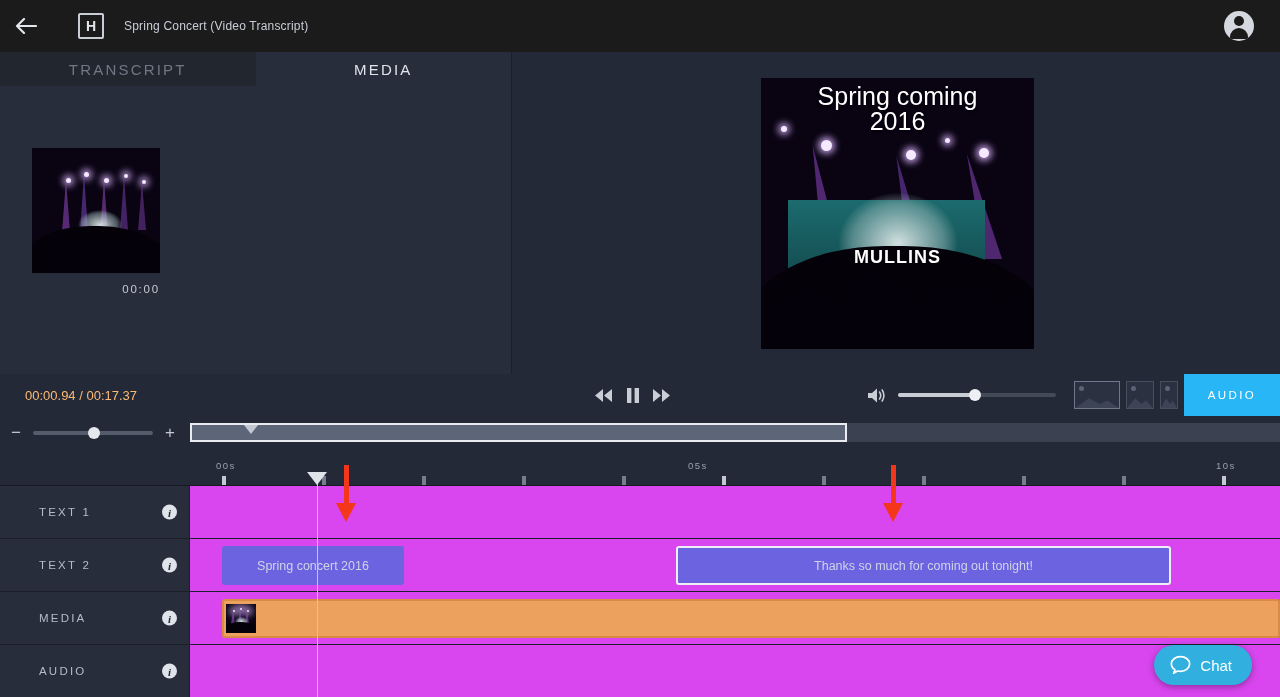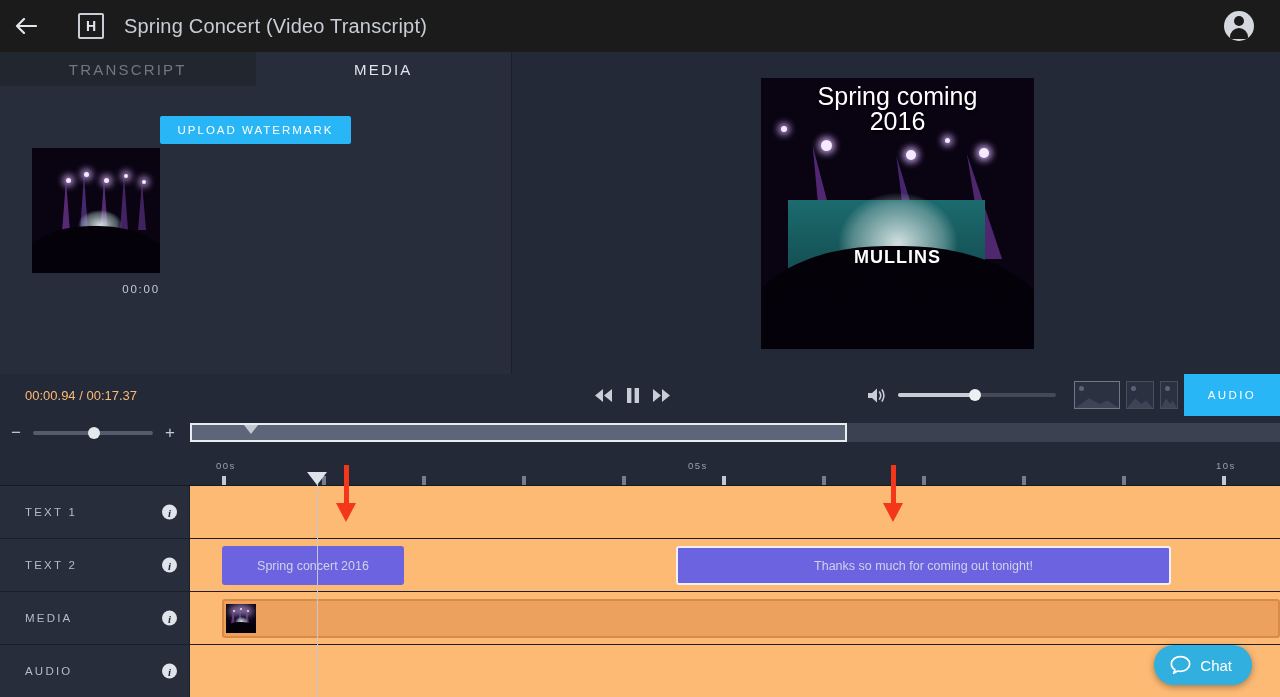--- a/index.html
+++ b/index.html
@@ -20,21 +20,21 @@
     width: 52px; height: 52px; display: flex; align-items: center; justify-content: center;
     cursor: pointer;
   }
   .logo-box {
     width: 26px; height: 26px; margin-left: 26px;
     border: 2px solid #c9cdd6; border-radius: 2px;
     display: flex; align-items: center; justify-content: center;
     color: #e3e6ec; font-size: 14px; font-weight: bold; line-height: 1;
   }
   .header-title {
-    margin-left: 20px; color: #c9cdd6; font-size: 20px; letter-spacing: .2px;
+    margin-left: 20px; color: #c9cdd6; font-size: 12px; letter-spacing: .2px;
   }
   .avatar {
     position: absolute; right: 26px; top: 50%; transform: translateY(-50%);
     width: 30px; height: 30px; border-radius: 50%;
     background: #d5d8de; display: flex; align-items: flex-end; justify-content: center;
     overflow: hidden; cursor: pointer;
   }
   .avatar .head { width: 10px; height: 10px; border-radius: 50%; background: #1b1b1b;
     position: absolute; top: 5px; left: 10px; }
   .avatar .body { width: 18px; height: 11px; border-radius: 9px 9px 0 0; background: #1b1b1b;
@@ -182,29 +182,29 @@
   .tick-label { position: absolute; bottom: 14px; color: #9aa1ae; font-size: 9.5px; letter-spacing: 1.5px; }
 
   
   .tracks { position: absolute; left: 0; top: 486px; width: 1280px; height: 211px; }
   .track-row { position: relative; height: 53px; border-bottom: 1px solid #1b1f29; }
   .track-head {
     position: absolute; left: 0; top: 0; width: 190px; height: 100%;
     background: #272d3a; border-right: 1px solid #1b1f29;
     display: flex; align-items: center;
   }
-  .track-name { margin-left: 25px; color: #b6bcc8; font-size: 11.5px; letter-spacing: 2.2px; }
+  .track-name { margin-left: 39px; color: #b6bcc8; font-size: 11.5px; letter-spacing: 2.2px; }
   .info-icon {
     position: absolute; right: 12px; top: 50%; transform: translateY(-50%);
     width: 15px; height: 15px; border-radius: 50%; background: #dfe3ea;
     color: #272d3a; font-size: 11px; font-weight: bold; font-style: italic;
     display: flex; align-items: center; justify-content: center; cursor: pointer;
     font-family: "Liberation Serif", serif;
   }
-  .track-lane { position: absolute; left: 190px; top: 0; right: 0; height: 100%; background: #fdba74; }
+  .track-lane { position: absolute; left: 190px; top: 0; right: 0; height: 100%; background: #d946ef; }
 
   .clip {
     position: absolute; top: 7px; height: 39px; border-radius: 3px;
     display: flex; align-items: center; justify-content: center;
     color: #cfd3e8; font-size: 12.5px; cursor: pointer; overflow: hidden;
   }
   .clip.text { background: #6c63e0; }
   .clip.selected { border: 2px solid #eef0f6; }
   .clip.media { background: #eda15e; border: 2px solid #d98b46; justify-content: flex-start; }
   .clip-thumb { width: 30px; height: 29px; margin-left: 2px; position: relative; overflow: hidden; background: #090312; }
@@ -260,23 +260,20 @@
     <div class="avatar">
       <div class="head"></div>
       <div class="body"></div>
     </div>
   </div>
 
   <div class="left-panel">
     <div class="tabs">
       <div class="tab inactive">TRANSCRIPT</div>
       <div class="tab active">MEDIA</div>
-    </div>
-    <div class="upload-wrap">
-      <button class="upload-btn">UPLOAD WATERMARK</button>
     </div>
 
     <div class="thumb-area">
       <div class="thumb">
         <div class="scene">
           <div class="lamp" style="left:34px;top:30px;width:5px;height:5px;"></div>
           <div class="beam" style="left:30px;top:32px;border-bottom:52px solid rgba(176,86,226,.55);"></div>
           <div class="lamp" style="left:52px;top:24px;width:5px;height:5px;"></div>
           <div class="beam" style="left:48px;top:26px;border-bottom:58px solid rgba(150,90,235,.5);"></div>
           <div class="lamp" style="left:72px;top:30px;width:5px;height:5px;"></div>

